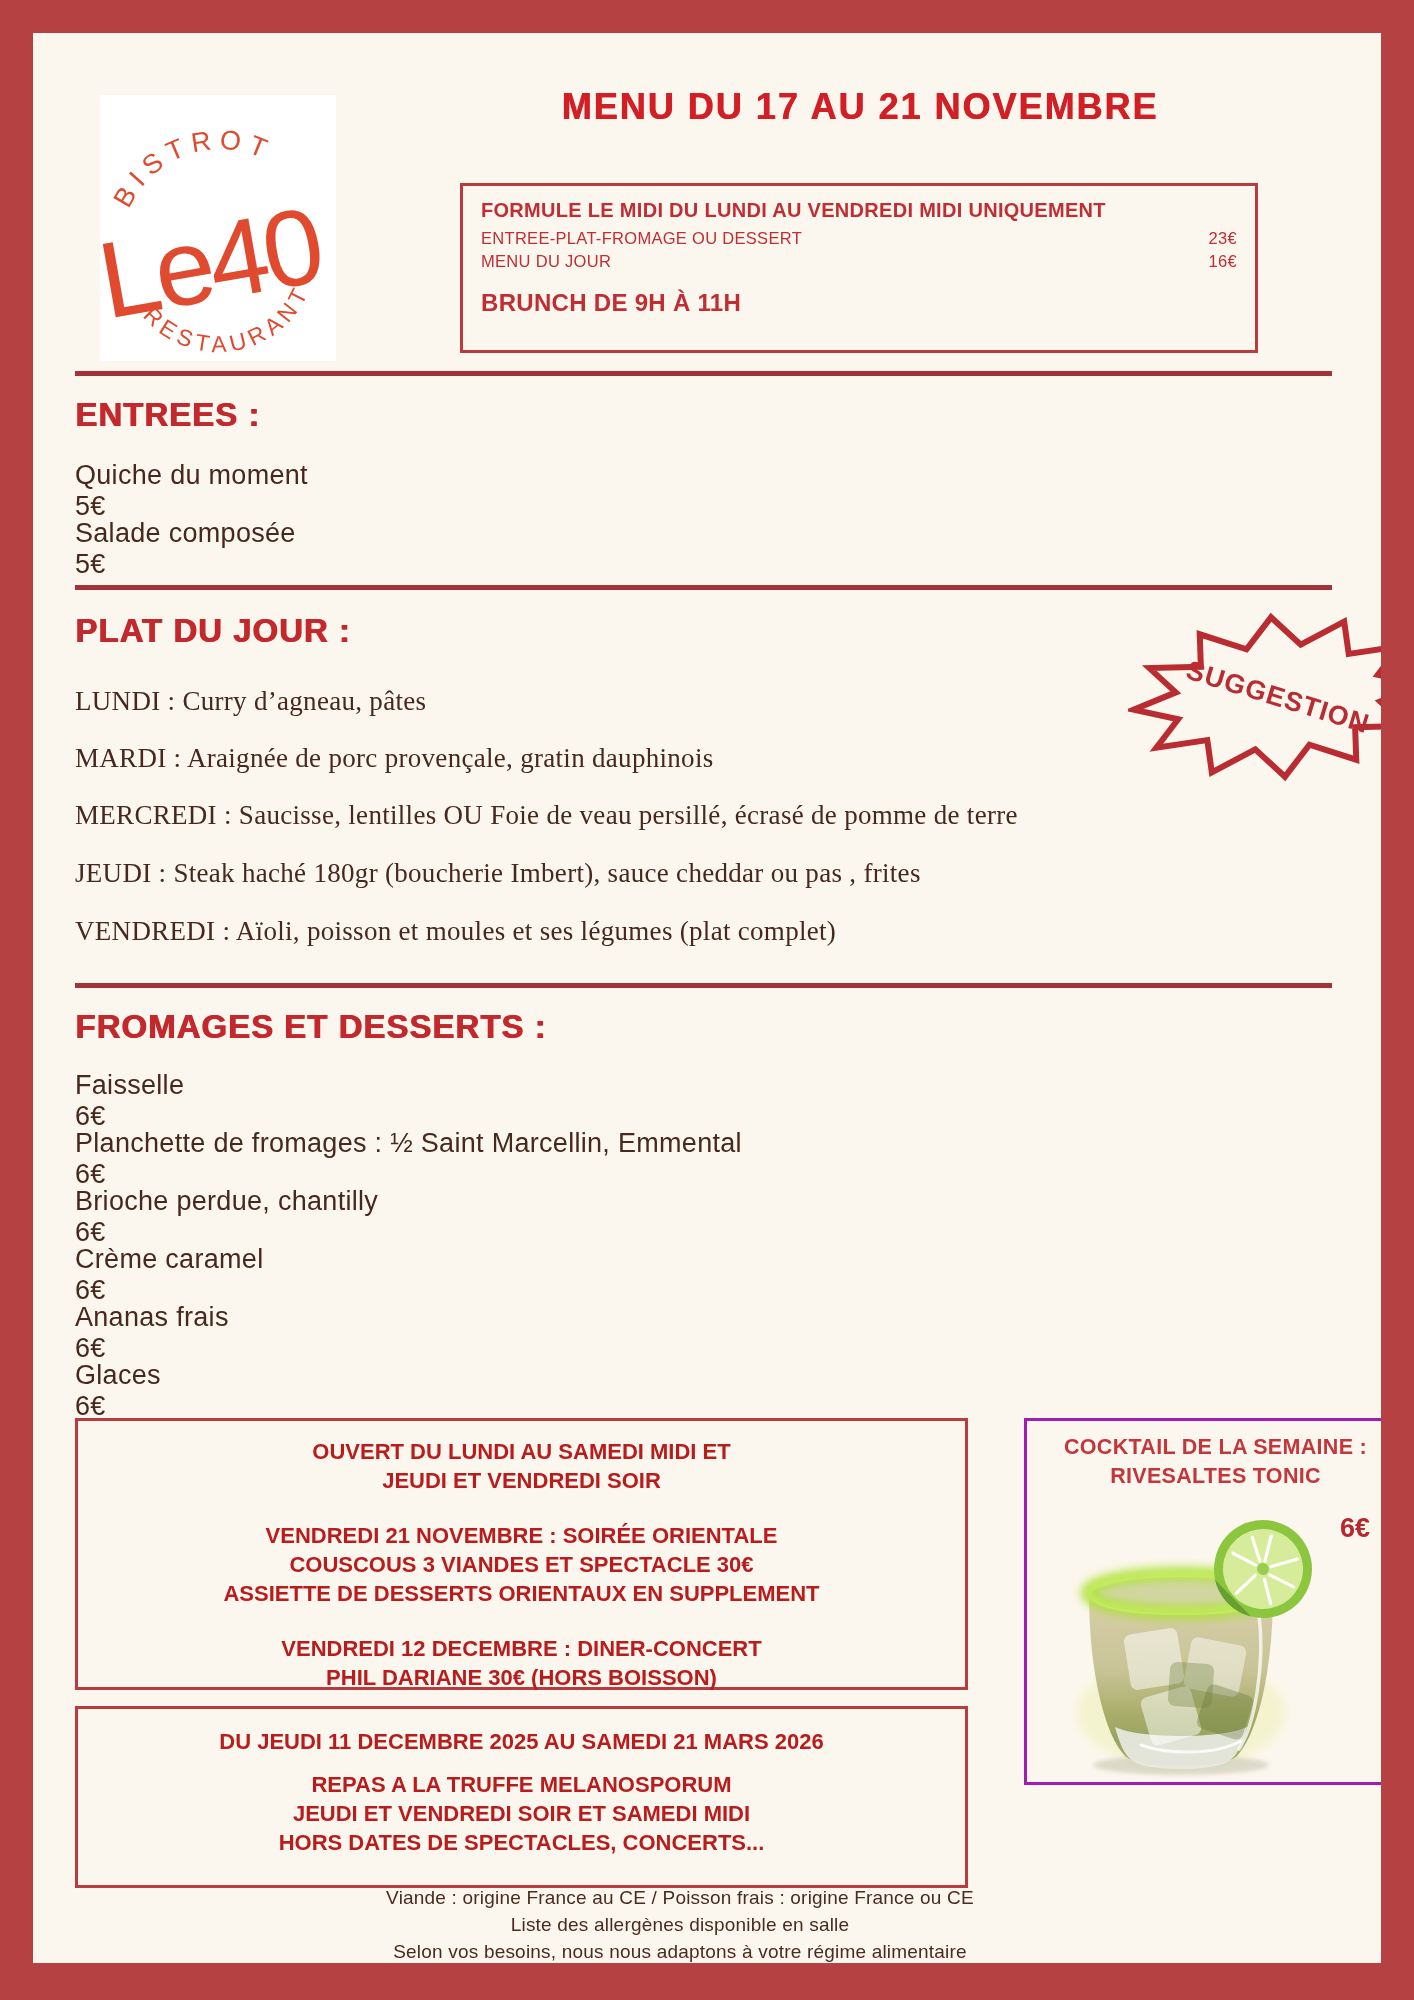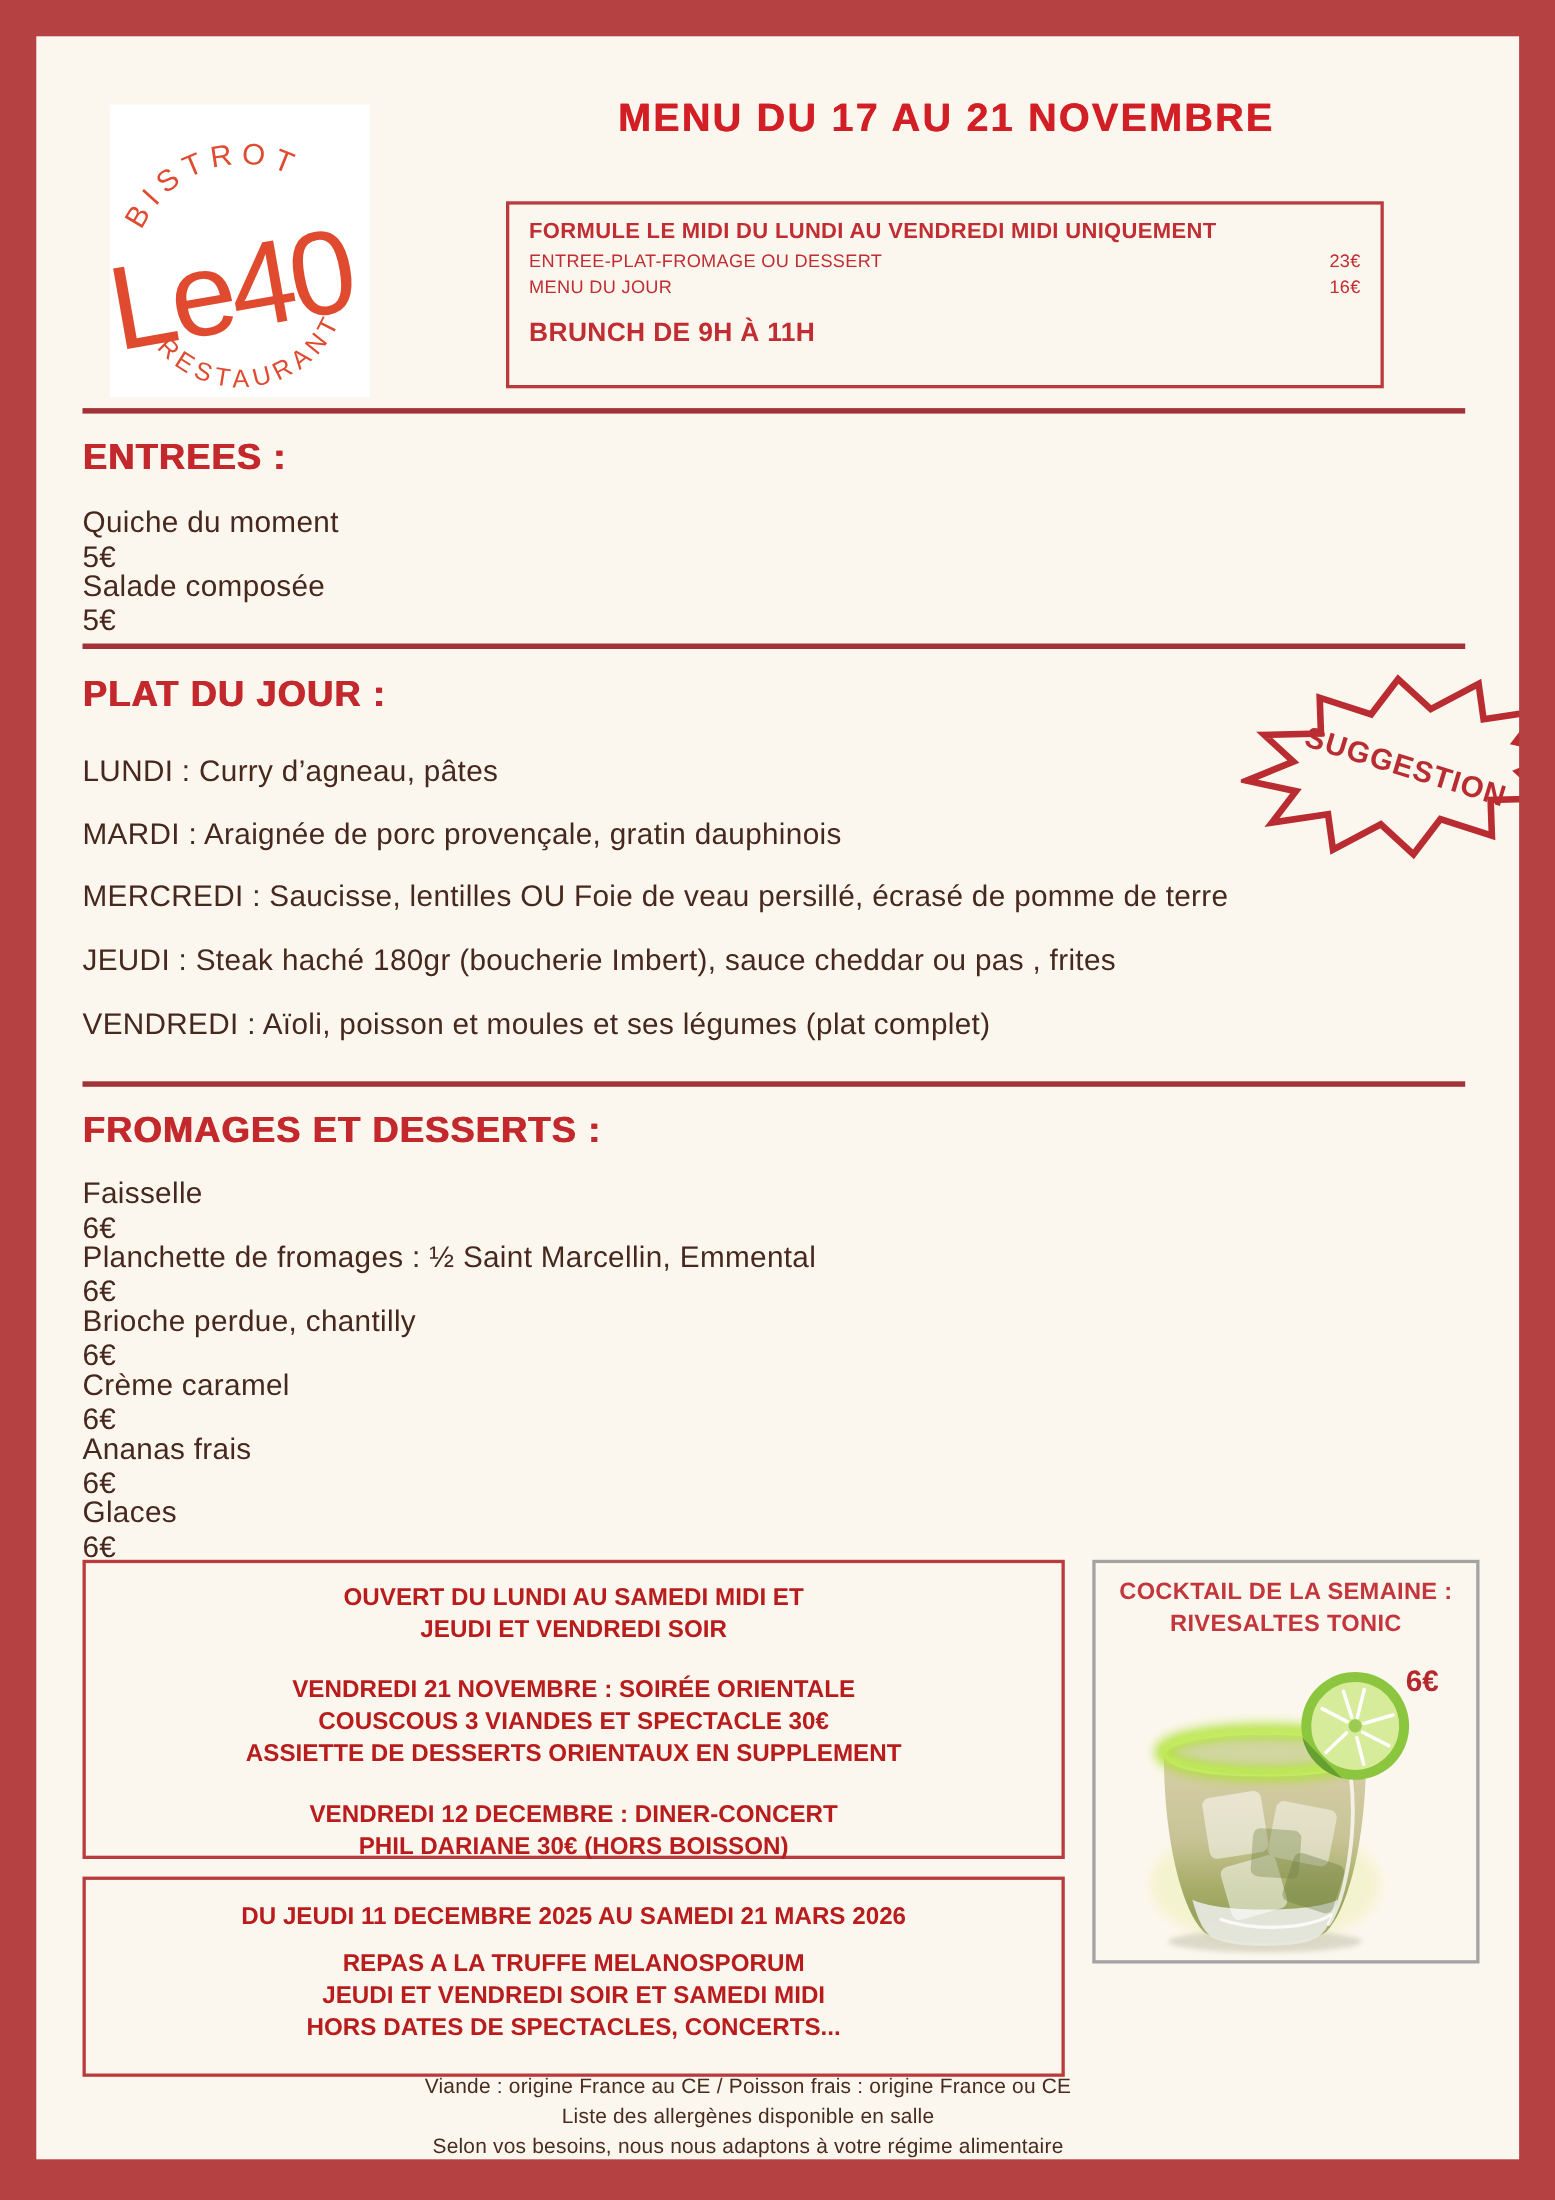--- a/index.html
+++ b/index.html
@@ -24,33 +24,33 @@
     letter-spacing:0.3px;margin-top:4px;}
   .formule-brunch{font-size:24px;font-weight:800;letter-spacing:0.3px;margin-top:18px;}
 
   .rule{position:absolute;left:75px;width:1257px;height:5px;background:#a23339;}
 
   .section-heading{position:absolute;left:75px;font-size:33px;font-weight:900;
     letter-spacing:1px;color:#c3282c;text-shadow:1px 0 0 #c3282c;}
 
   .menu-row{position:absolute;left:75px;width:1257px;display:flex;justify-content:space-between;
     font-size:27px;color:#46281e;letter-spacing:0.3px;flex-direction:column;}
-  .menu-line{position:absolute;left:75px;width:1100px;font-size:27px;color:#46281e;letter-spacing:0.3px;}
+  .menu-line{position:absolute;left:75px;width:1100px;font-size:27px;color:#46281e;letter-spacing:0.3px;font-family:Liberation Serif, serif;}
 
   .badge{position:absolute;left:1128px;top:612px;width:300px;height:170px;z-index:10;}
 
   .info-box{position:absolute;border:3px solid #b93b3e;box-sizing:border-box;
     color:#b91c1c;text-align:center;font-weight:800;}
   .box1{left:75px;top:1418px;width:893px;height:272px;padding-top:16px;font-size:22px;line-height:29px;}
   .box2{left:75px;top:1706px;width:893px;height:182px;padding-top:18px;font-size:22px;line-height:29px;}
   .group-gap1{height:26px;}
   .group-gap2{height:14px;}
 
-  .cocktail-box{left:993px;top:1418px;width:352px;height:367px;position:absolute;
-    border:3px solid #a3a3a3;box-sizing:border-box;}
+  .cocktail-box{left:1024px;top:1418px;width:383px;height:367px;position:absolute;
+    border:3px solid #a21caf;box-sizing:border-box;}
   .cocktail-heading{margin-top:12px;text-align:center;font-size:21.5px;font-weight:800;
     color:#c3363c;line-height:29px;letter-spacing:0.3px;}
   .cocktail-price{position:absolute;right:34px;top:92px;font-size:27px;font-weight:700;color:#b5282e;}
   .glass-wrap{position:absolute;left:22px;top:92px;width:305px;height:265px;}
 
   .footer{position:absolute;left:140px;top:1884px;width:1080px;text-align:center;
     font-size:19px;color:#4a2b1f;line-height:27px;letter-spacing:0.2px;}
 </style>
 </head>
 <body>

